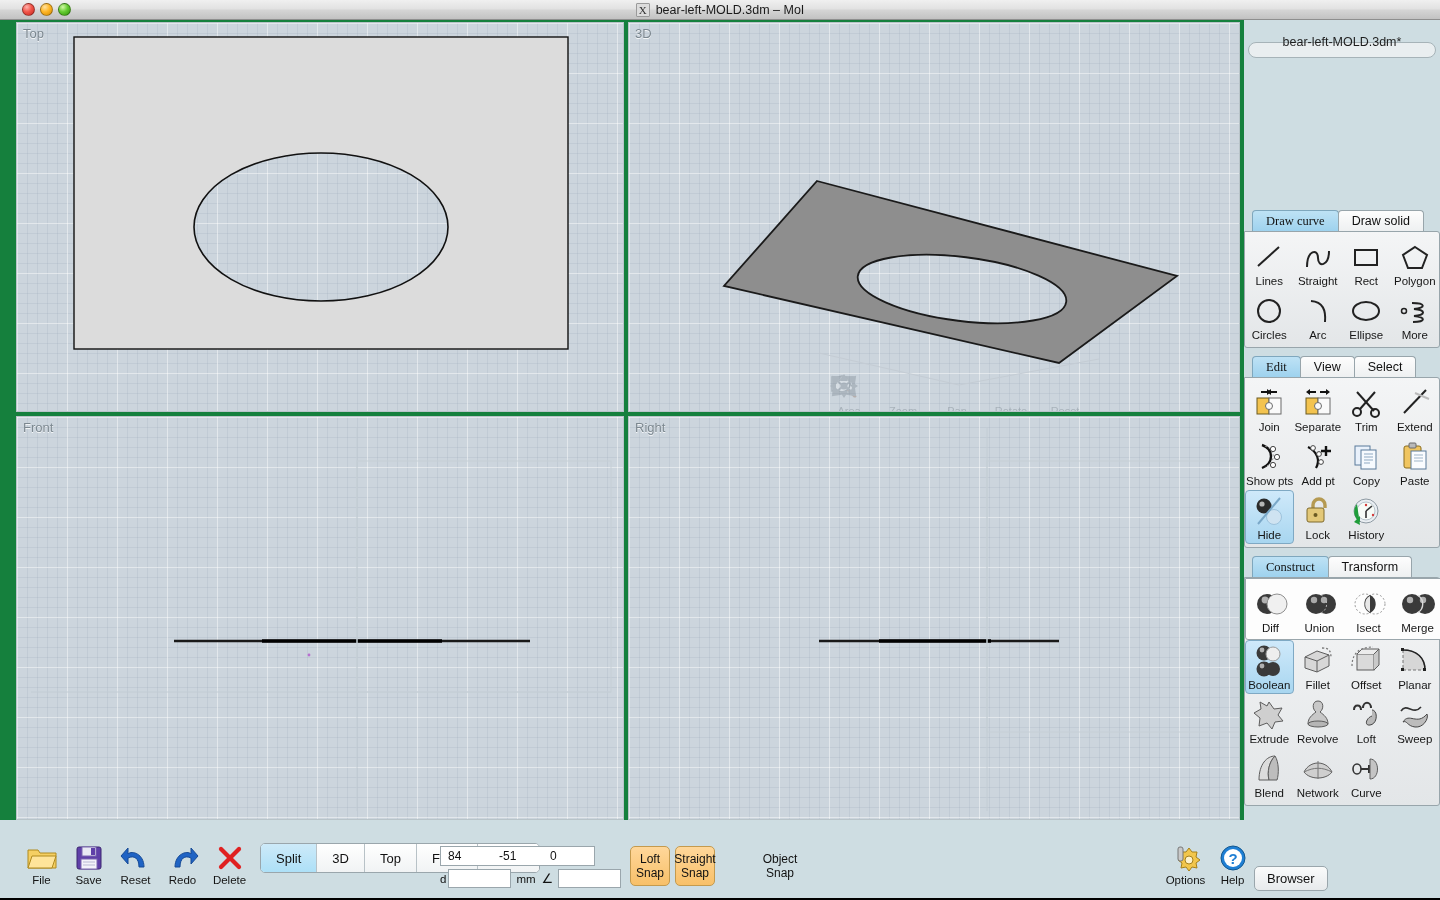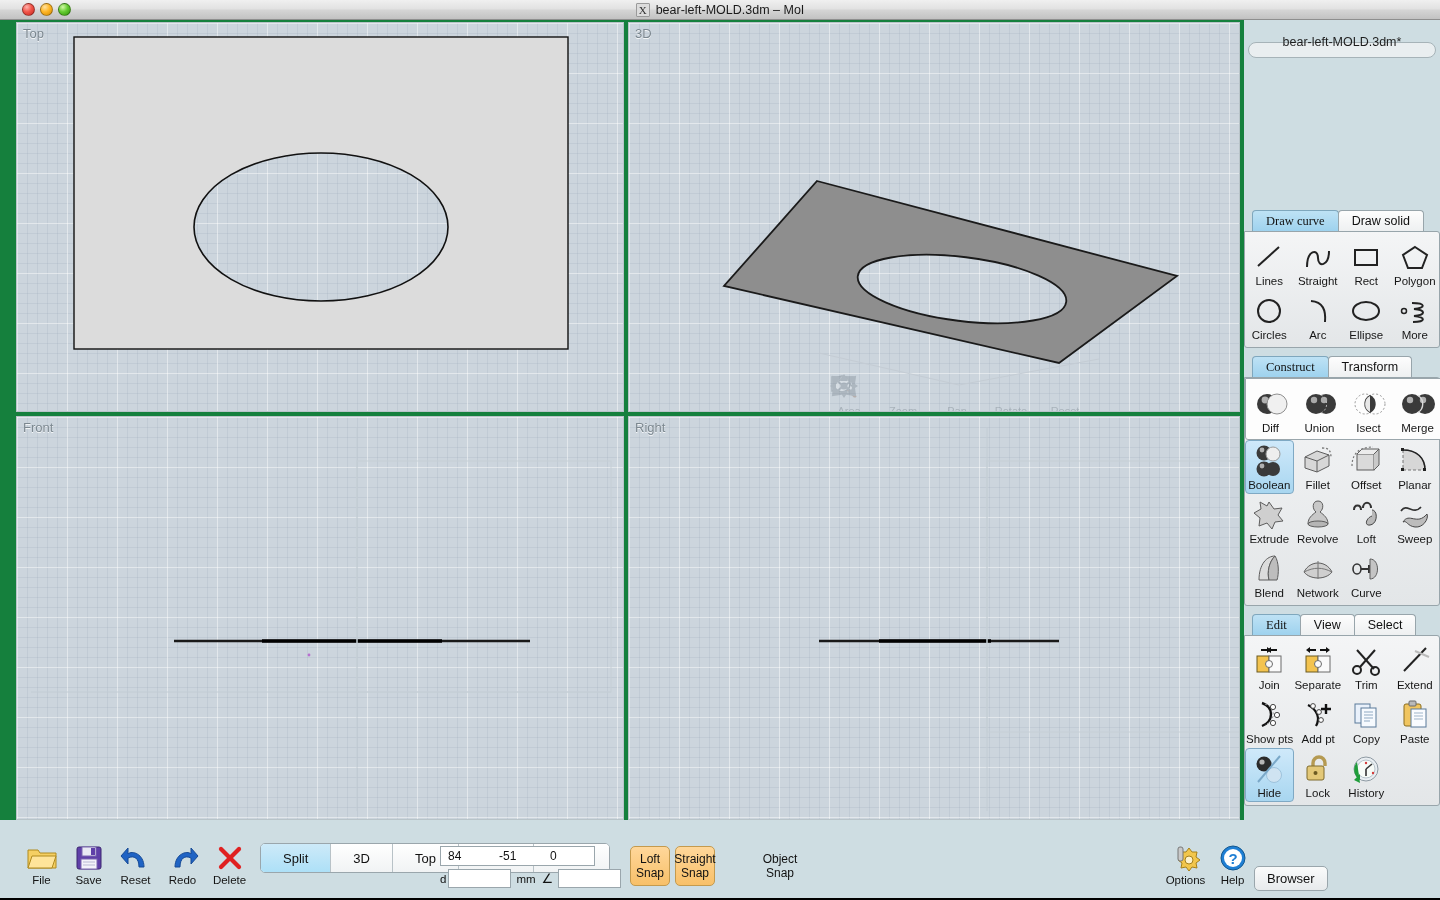--- a/index.html
+++ b/index.html
@@ -141,21 +141,21 @@
   .btn-ico-lbl { width: 47px; text-align: center; }
   .bil-ico { height: 32px; display: flex; align-items: center; justify-content: center; }
   .bil-txt { font-size: 11.5px; color: #141414; }
 
   .viewsel {
     display: flex; margin-left: 7px; margin-top: 1px;
     border: 1px solid #9aa6ac; border-radius: 5px; overflow: hidden;
     background: #fff; height: 30px;
   }
   .viewsel div {
-    padding: 0 22px; display: flex; align-items: center;
+    padding: 0 15px; display: flex; align-items: center;
     font-size: 13px; color: #111; border-right: 1px solid #b8c2c7;
     background: linear-gradient(to bottom, #ffffff, #f1f3f4);
   }
   .viewsel div:last-child { border-right: none; }
   .viewsel div.active { background: linear-gradient(to bottom, #cdeaf9, #ade0f7); }
 
   .coords { position: absolute; left: 440px; top: 26px; }
   .coord-row1 { display: flex; align-items: center; gap: 36px; }
   .xyz-input {
     width: 155px; height: 20px; background: #fff; border: 1px solid #9aa6ac;
@@ -411,20 +411,170 @@
                 </svg>
               </div>
               <div class="tool-lbl">More</div>
             </div>
           </div>
         </div>
       </div>
 
       <div class="panel-group" style="margin-top:8px;">
         <div class="tabrow">
+          <div class="tab active">Edit</div>
+          <div class="tab">View</div>
+          <div class="tab">Select</div>
+        </div>
+        <div class="panel-body">
+          <div class="tool-row">
+            <div class="tool">
+              <div class="tool-ico">
+                <svg width="36" height="32" viewBox="0 0 36 32">
+                  <polygon points="10,4 16,4 16,2 20,5 16,8 16,6 10,6" fill="#111"></polygon>
+                  <polygon points="26,4 20,4 20,2 16,5 20,8 20,6 26,6" fill="#111"></polygon>
+                  <rect x="6" y="11" width="12" height="16" fill="#f3c34f" stroke="#6b5a20"></rect>
+                  <rect x="18" y="11" width="12" height="16" fill="#fafafa" stroke="#6b6b6b"></rect>
+                  <circle cx="18" cy="19" r="3.5" fill="#fafafa" stroke="#6b6b6b"></circle>
+                </svg>
+              </div>
+              <div class="tool-lbl">Join</div>
+            </div>
+            <div class="tool">
+              <div class="tool-ico">
+                <svg width="36" height="32" viewBox="0 0 36 32">
+                  <polygon points="16,4 10,4 10,2 6,5 10,8 10,6 16,6" fill="#111"></polygon>
+                  <polygon points="20,4 26,4 26,2 30,5 26,8 26,6 20,6" fill="#111"></polygon>
+                  <rect x="6" y="11" width="12" height="16" fill="#f3c34f" stroke="#6b5a20"></rect>
+                  <rect x="18" y="11" width="12" height="16" fill="#fafafa" stroke="#6b6b6b"></rect>
+                  <circle cx="18" cy="19" r="3.5" fill="#fafafa" stroke="#6b6b6b"></circle>
+                </svg>
+              </div>
+              <div class="tool-lbl">Separate</div>
+            </div>
+            <div class="tool">
+              <div class="tool-ico">
+                <svg width="36" height="32" viewBox="0 0 36 32">
+                  <line x1="9" y1="5" x2="26" y2="24" stroke="#222" stroke-width="2"></line>
+                  <line x1="27" y1="5" x2="12" y2="22" stroke="#222" stroke-width="2"></line>
+                  <circle cx="9" cy="25" r="4" fill="none" stroke="#222" stroke-width="2"></circle>
+                  <circle cx="27" cy="26" r="4" fill="none" stroke="#222" stroke-width="2"></circle>
+                </svg>
+              </div>
+              <div class="tool-lbl">Trim</div>
+            </div>
+            <div class="tool">
+              <div class="tool-ico">
+                <svg width="36" height="32" viewBox="0 0 36 32">
+                  <line x1="7" y1="26" x2="29" y2="3" stroke="#222" stroke-width="2"></line>
+                  <line x1="18" y1="6" x2="32" y2="12" stroke="#bbb" stroke-width="2"></line>
+                </svg>
+              </div>
+              <div class="tool-lbl">Extend</div>
+            </div>
+          </div>
+          <div class="tool-row">
+            <div class="tool">
+              <div class="tool-ico">
+                <svg width="36" height="32" viewBox="0 0 36 32">
+                  <path d="M10 4 C22 8, 22 22, 10 27" fill="none" stroke="#111" stroke-width="2.4"></path>
+                  <path d="M13 5 C24 9, 24 21, 13 26" fill="none" stroke="#999" stroke-width="1" stroke-dasharray="2 2"></path>
+                  <circle cx="21" cy="8" r="2.6" fill="#fff" stroke="#444"></circle>
+                  <circle cx="25" cy="16" r="2.6" fill="#fff" stroke="#444"></circle>
+                  <circle cx="21" cy="24" r="2.6" fill="#fff" stroke="#444"></circle>
+                </svg>
+              </div>
+              <div class="tool-lbl">Show pts</div>
+            </div>
+            <div class="tool">
+              <div class="tool-ico">
+                <svg width="36" height="32" viewBox="0 0 36 32">
+                  <path d="M8 6 C18 11, 20 20, 16 27" fill="none" stroke="#111" stroke-width="2.2"></path>
+                  <circle cx="13" cy="7" r="2.4" fill="#fff" stroke="#444"></circle>
+                  <circle cx="19" cy="13" r="2.4" fill="#fff" stroke="#444"></circle>
+                  <circle cx="21" cy="21" r="2.4" fill="#fff" stroke="#444"></circle>
+                  <path d="M26 5 L26 15 M21 10 L31 10" stroke="#111" stroke-width="2.4"></path>
+                </svg>
+              </div>
+              <div class="tool-lbl">Add pt</div>
+            </div>
+            <div class="tool">
+              <div class="tool-ico">
+                <svg width="36" height="32" viewBox="0 0 36 32">
+                  <rect x="7" y="5" width="15" height="19" fill="#e9f1fb" stroke="#5a7a9a"></rect>
+                  <rect x="13" y="9" width="15" height="19" fill="#f6fafe" stroke="#5a7a9a"></rect>
+                  <g stroke="#8fa9c2">
+                      <line x1="16" y1="13" x2="25" y2="13"></line>
+                      <line x1="16" y1="16" x2="25" y2="16"></line>
+                      <line x1="16" y1="19" x2="25" y2="19"></line>
+                      <line x1="16" y1="22" x2="22" y2="22"></line>
+                    </g>
+                </svg>
+              </div>
+              <div class="tool-lbl">Copy</div>
+            </div>
+            <div class="tool">
+              <div class="tool-ico">
+                <svg width="36" height="32" viewBox="0 0 36 32">
+                  <rect x="7" y="5" width="17" height="22" rx="2" fill="#f0c560" stroke="#8a6d1f"></rect>
+                  <rect x="12" y="2" width="7" height="5" rx="1" fill="#b9b9b9" stroke="#6b6b6b"></rect>
+                  <rect x="14" y="10" width="15" height="18" fill="#fafcff" stroke="#5a7a9a"></rect>
+                  <g stroke="#9fb5c9">
+                      <line x1="17" y1="14" x2="26" y2="14"></line>
+                      <line x1="17" y1="17" x2="26" y2="17"></line>
+                      <line x1="17" y1="20" x2="26" y2="20"></line>
+                    </g>
+                </svg>
+              </div>
+              <div class="tool-lbl">Paste</div>
+            </div>
+          </div>
+          <div class="tool-row">
+            <div class="tool sel">
+              <div class="tool-ico">
+                <svg width="36" height="32" viewBox="0 0 36 32">
+                  <circle cx="13" cy="11" r="7.5" fill="#2b2b2b"></circle>
+                  <circle cx="11" cy="9" r="2.6" fill="#cfcfcf" opacity=".85"></circle>
+                  <circle cx="23" cy="22" r="7.5" fill="#cfe3f1" stroke="#9ec3dc"></circle>
+                  <line x1="29" y1="3" x2="7" y2="29" stroke="#7aa8c8" stroke-width="2"></line>
+                </svg>
+              </div>
+              <div class="tool-lbl">Hide</div>
+            </div>
+            <div class="tool">
+              <div class="tool-ico">
+                <svg width="36" height="32" viewBox="0 0 36 32">
+                  <path d="M13 14 L13 10 A6 6 0 0 1 25 10 L25 13" fill="none" stroke="#b59a52" stroke-width="3.4"></path>
+                  <rect x="7" y="13" width="17" height="14" rx="2" fill="#e3c878" stroke="#7f6a2c"></rect>
+                  <circle cx="15.5" cy="20" r="2" fill="#6b5a22"></circle>
+                </svg>
+              </div>
+              <div class="tool-lbl">Lock</div>
+            </div>
+            <div class="tool">
+              <div class="tool-ico">
+                <svg width="36" height="32" viewBox="0 0 36 32">
+                  <circle cx="18" cy="16" r="12" fill="#e9eef2" stroke="#8e9aa3"></circle>
+                  <circle cx="18" cy="16" r="9" fill="#f7fbf7" stroke="#b7c3cb"></circle>
+                  <path d="M9 9 A12 12 0 0 0 12 27 L12 21 L6 27 L12 30" fill="#1f9d3a"></path>
+                  <line x1="18" y1="16" x2="24" y2="11" stroke="#333" stroke-width="1.6"></line>
+                  <line x1="18" y1="16" x2="18" y2="23" stroke="#333" stroke-width="1.6"></line>
+                  <circle cx="18" cy="10" r="1.2" fill="#d23b3b"></circle>
+                  <circle cx="25" cy="20" r="1.2" fill="#d23b3b"></circle>
+                </svg>
+              </div>
+              <div class="tool-lbl">History</div>
+            </div>
+            <div class="tool"></div>
+          </div>
+        </div>
+      </div>
+
+      <div class="panel-group" style="margin-top:8px;">
+        <div class="tabrow">
           <div class="tab active">Construct</div>
           <div class="tab">Transform</div>
         </div>
         <div class="panel-body">
 
           <div class="flyout">
             <div class="tool-row">
               <div class="tool">
                 <div class="tool-ico">
                   <svg width="40" height="30" viewBox="0 0 40 30">
@@ -586,170 +736,20 @@
             <div class="tool">
               <div class="tool-ico">
                 <svg width="36" height="34" viewBox="0 0 36 34">
                   <ellipse cx="9" cy="17" rx="4" ry="5" fill="none" stroke="#333" stroke-width="1.6"></ellipse>
                   <path d="M13 17 L20 17" stroke="#333" stroke-width="2"></path>
                   <polygon points="20,13 26,13 26,21 20,21" fill="#333"></polygon>
                   <path d="M22 7 C32 7, 32 27, 22 27 L22 7 Z" fill="#c4c4c4" stroke="#5d5d5d"></path>
                 </svg>
               </div>
               <div class="tool-lbl">Curve</div>
-            </div>
-            <div class="tool"></div>
-          </div>
-        </div>
-      </div>
-
-      <div class="panel-group" style="margin-top:8px;">
-        <div class="tabrow">
-          <div class="tab active">Edit</div>
-          <div class="tab">View</div>
-          <div class="tab">Select</div>
-        </div>
-        <div class="panel-body">
-          <div class="tool-row">
-            <div class="tool">
-              <div class="tool-ico">
-                <svg width="36" height="32" viewBox="0 0 36 32">
-                  <polygon points="10,4 16,4 16,2 20,5 16,8 16,6 10,6" fill="#111"></polygon>
-                  <polygon points="26,4 20,4 20,2 16,5 20,8 20,6 26,6" fill="#111"></polygon>
-                  <rect x="6" y="11" width="12" height="16" fill="#f3c34f" stroke="#6b5a20"></rect>
-                  <rect x="18" y="11" width="12" height="16" fill="#fafafa" stroke="#6b6b6b"></rect>
-                  <circle cx="18" cy="19" r="3.5" fill="#fafafa" stroke="#6b6b6b"></circle>
-                </svg>
-              </div>
-              <div class="tool-lbl">Join</div>
-            </div>
-            <div class="tool">
-              <div class="tool-ico">
-                <svg width="36" height="32" viewBox="0 0 36 32">
-                  <polygon points="16,4 10,4 10,2 6,5 10,8 10,6 16,6" fill="#111"></polygon>
-                  <polygon points="20,4 26,4 26,2 30,5 26,8 26,6 20,6" fill="#111"></polygon>
-                  <rect x="6" y="11" width="12" height="16" fill="#f3c34f" stroke="#6b5a20"></rect>
-                  <rect x="18" y="11" width="12" height="16" fill="#fafafa" stroke="#6b6b6b"></rect>
-                  <circle cx="18" cy="19" r="3.5" fill="#fafafa" stroke="#6b6b6b"></circle>
-                </svg>
-              </div>
-              <div class="tool-lbl">Separate</div>
-            </div>
-            <div class="tool">
-              <div class="tool-ico">
-                <svg width="36" height="32" viewBox="0 0 36 32">
-                  <line x1="9" y1="5" x2="26" y2="24" stroke="#222" stroke-width="2"></line>
-                  <line x1="27" y1="5" x2="12" y2="22" stroke="#222" stroke-width="2"></line>
-                  <circle cx="9" cy="25" r="4" fill="none" stroke="#222" stroke-width="2"></circle>
-                  <circle cx="27" cy="26" r="4" fill="none" stroke="#222" stroke-width="2"></circle>
-                </svg>
-              </div>
-              <div class="tool-lbl">Trim</div>
-            </div>
-            <div class="tool">
-              <div class="tool-ico">
-                <svg width="36" height="32" viewBox="0 0 36 32">
-                  <line x1="7" y1="26" x2="29" y2="3" stroke="#222" stroke-width="2"></line>
-                  <line x1="18" y1="6" x2="32" y2="12" stroke="#bbb" stroke-width="2"></line>
-                </svg>
-              </div>
-              <div class="tool-lbl">Extend</div>
-            </div>
-          </div>
-          <div class="tool-row">
-            <div class="tool">
-              <div class="tool-ico">
-                <svg width="36" height="32" viewBox="0 0 36 32">
-                  <path d="M10 4 C22 8, 22 22, 10 27" fill="none" stroke="#111" stroke-width="2.4"></path>
-                  <path d="M13 5 C24 9, 24 21, 13 26" fill="none" stroke="#999" stroke-width="1" stroke-dasharray="2 2"></path>
-                  <circle cx="21" cy="8" r="2.6" fill="#fff" stroke="#444"></circle>
-                  <circle cx="25" cy="16" r="2.6" fill="#fff" stroke="#444"></circle>
-                  <circle cx="21" cy="24" r="2.6" fill="#fff" stroke="#444"></circle>
-                </svg>
-              </div>
-              <div class="tool-lbl">Show pts</div>
-            </div>
-            <div class="tool">
-              <div class="tool-ico">
-                <svg width="36" height="32" viewBox="0 0 36 32">
-                  <path d="M8 6 C18 11, 20 20, 16 27" fill="none" stroke="#111" stroke-width="2.2"></path>
-                  <circle cx="13" cy="7" r="2.4" fill="#fff" stroke="#444"></circle>
-                  <circle cx="19" cy="13" r="2.4" fill="#fff" stroke="#444"></circle>
-                  <circle cx="21" cy="21" r="2.4" fill="#fff" stroke="#444"></circle>
-                  <path d="M26 5 L26 15 M21 10 L31 10" stroke="#111" stroke-width="2.4"></path>
-                </svg>
-              </div>
-              <div class="tool-lbl">Add pt</div>
-            </div>
-            <div class="tool">
-              <div class="tool-ico">
-                <svg width="36" height="32" viewBox="0 0 36 32">
-                  <rect x="7" y="5" width="15" height="19" fill="#e9f1fb" stroke="#5a7a9a"></rect>
-                  <rect x="13" y="9" width="15" height="19" fill="#f6fafe" stroke="#5a7a9a"></rect>
-                  <g stroke="#8fa9c2">
-                      <line x1="16" y1="13" x2="25" y2="13"></line>
-                      <line x1="16" y1="16" x2="25" y2="16"></line>
-                      <line x1="16" y1="19" x2="25" y2="19"></line>
-                      <line x1="16" y1="22" x2="22" y2="22"></line>
-                    </g>
-                </svg>
-              </div>
-              <div class="tool-lbl">Copy</div>
-            </div>
-            <div class="tool">
-              <div class="tool-ico">
-                <svg width="36" height="32" viewBox="0 0 36 32">
-                  <rect x="7" y="5" width="17" height="22" rx="2" fill="#f0c560" stroke="#8a6d1f"></rect>
-                  <rect x="12" y="2" width="7" height="5" rx="1" fill="#b9b9b9" stroke="#6b6b6b"></rect>
-                  <rect x="14" y="10" width="15" height="18" fill="#fafcff" stroke="#5a7a9a"></rect>
-                  <g stroke="#9fb5c9">
-                      <line x1="17" y1="14" x2="26" y2="14"></line>
-                      <line x1="17" y1="17" x2="26" y2="17"></line>
-                      <line x1="17" y1="20" x2="26" y2="20"></line>
-                    </g>
-                </svg>
-              </div>
-              <div class="tool-lbl">Paste</div>
-            </div>
-          </div>
-          <div class="tool-row">
-            <div class="tool sel">
-              <div class="tool-ico">
-                <svg width="36" height="32" viewBox="0 0 36 32">
-                  <circle cx="13" cy="11" r="7.5" fill="#2b2b2b"></circle>
-                  <circle cx="11" cy="9" r="2.6" fill="#cfcfcf" opacity=".85"></circle>
-                  <circle cx="23" cy="22" r="7.5" fill="#cfe3f1" stroke="#9ec3dc"></circle>
-                  <line x1="29" y1="3" x2="7" y2="29" stroke="#7aa8c8" stroke-width="2"></line>
-                </svg>
-              </div>
-              <div class="tool-lbl">Hide</div>
-            </div>
-            <div class="tool">
-              <div class="tool-ico">
-                <svg width="36" height="32" viewBox="0 0 36 32">
-                  <path d="M13 14 L13 10 A6 6 0 0 1 25 10 L25 13" fill="none" stroke="#b59a52" stroke-width="3.4"></path>
-                  <rect x="7" y="13" width="17" height="14" rx="2" fill="#e3c878" stroke="#7f6a2c"></rect>
-                  <circle cx="15.5" cy="20" r="2" fill="#6b5a22"></circle>
-                </svg>
-              </div>
-              <div class="tool-lbl">Lock</div>
-            </div>
-            <div class="tool">
-              <div class="tool-ico">
-                <svg width="36" height="32" viewBox="0 0 36 32">
-                  <circle cx="18" cy="16" r="12" fill="#e9eef2" stroke="#8e9aa3"></circle>
-                  <circle cx="18" cy="16" r="9" fill="#f7fbf7" stroke="#b7c3cb"></circle>
-                  <path d="M9 9 A12 12 0 0 0 12 27 L12 21 L6 27 L12 30" fill="#1f9d3a"></path>
-                  <line x1="18" y1="16" x2="24" y2="11" stroke="#333" stroke-width="1.6"></line>
-                  <line x1="18" y1="16" x2="18" y2="23" stroke="#333" stroke-width="1.6"></line>
-                  <circle cx="18" cy="10" r="1.2" fill="#d23b3b"></circle>
-                  <circle cx="25" cy="20" r="1.2" fill="#d23b3b"></circle>
-                </svg>
-              </div>
-              <div class="tool-lbl">History</div>
             </div>
             <div class="tool"></div>
           </div>
         </div>
       </div>
 
     </div>
 
     <div class="bottombar">
 

